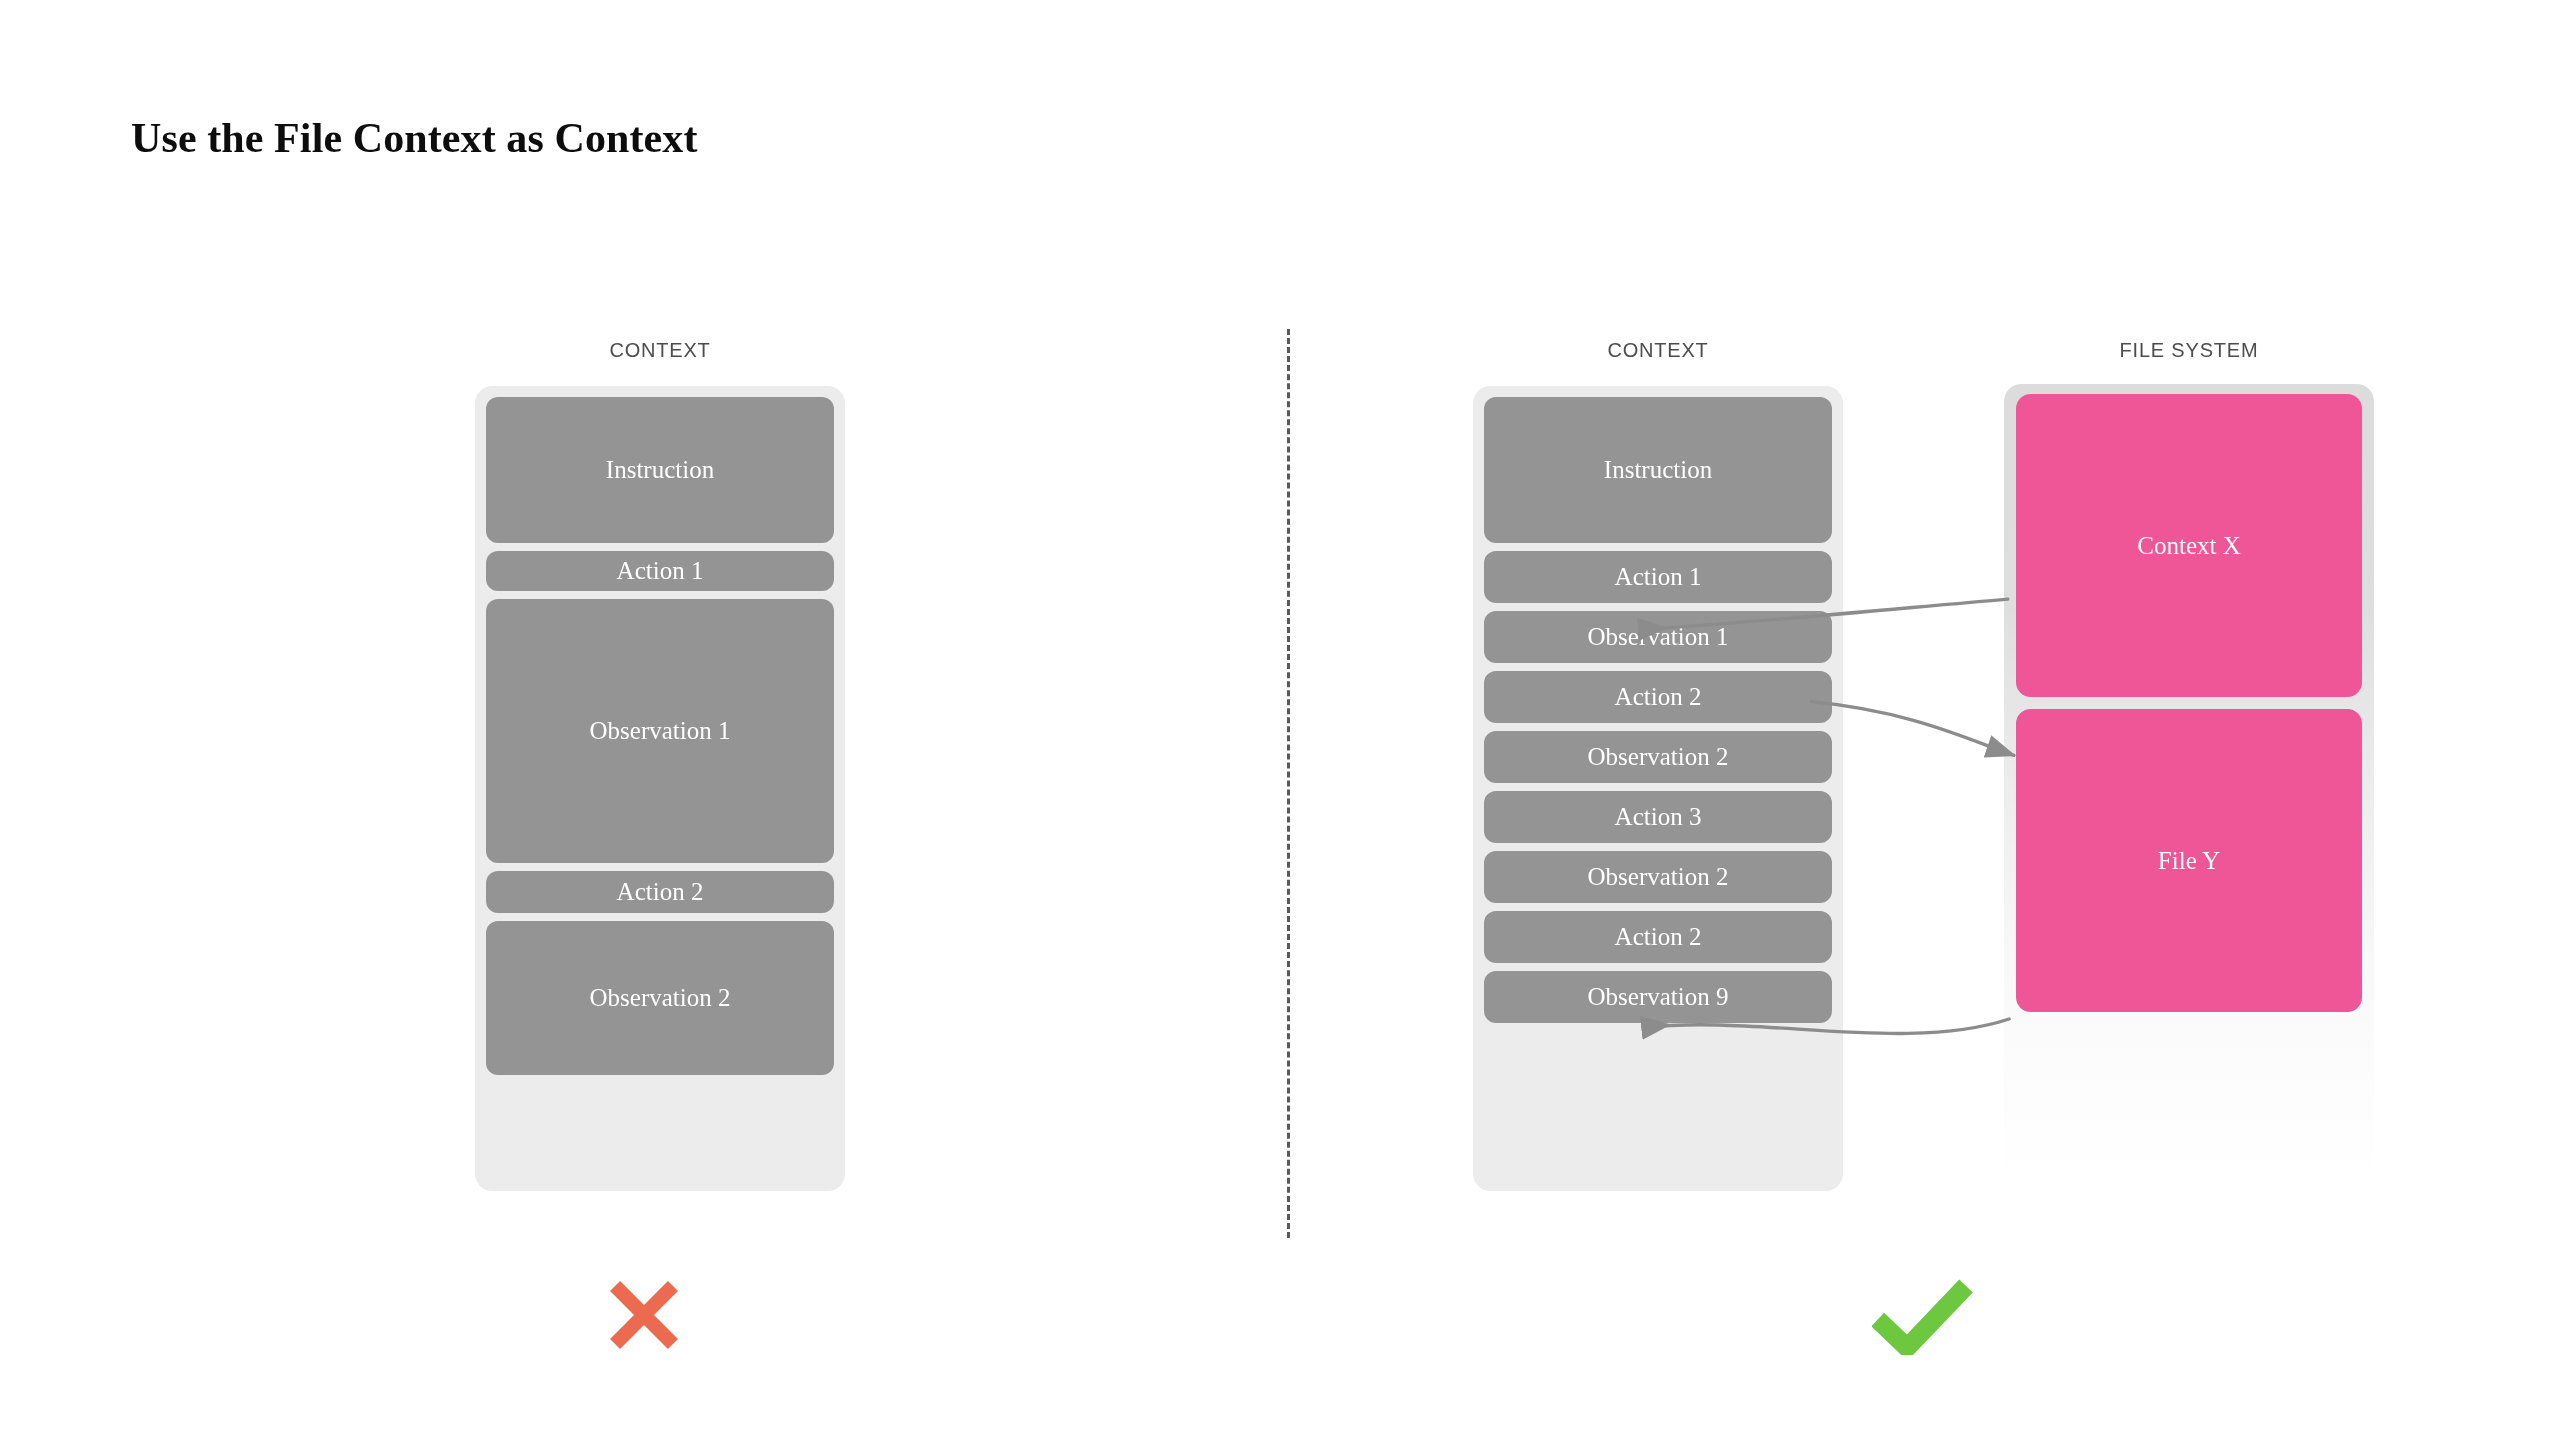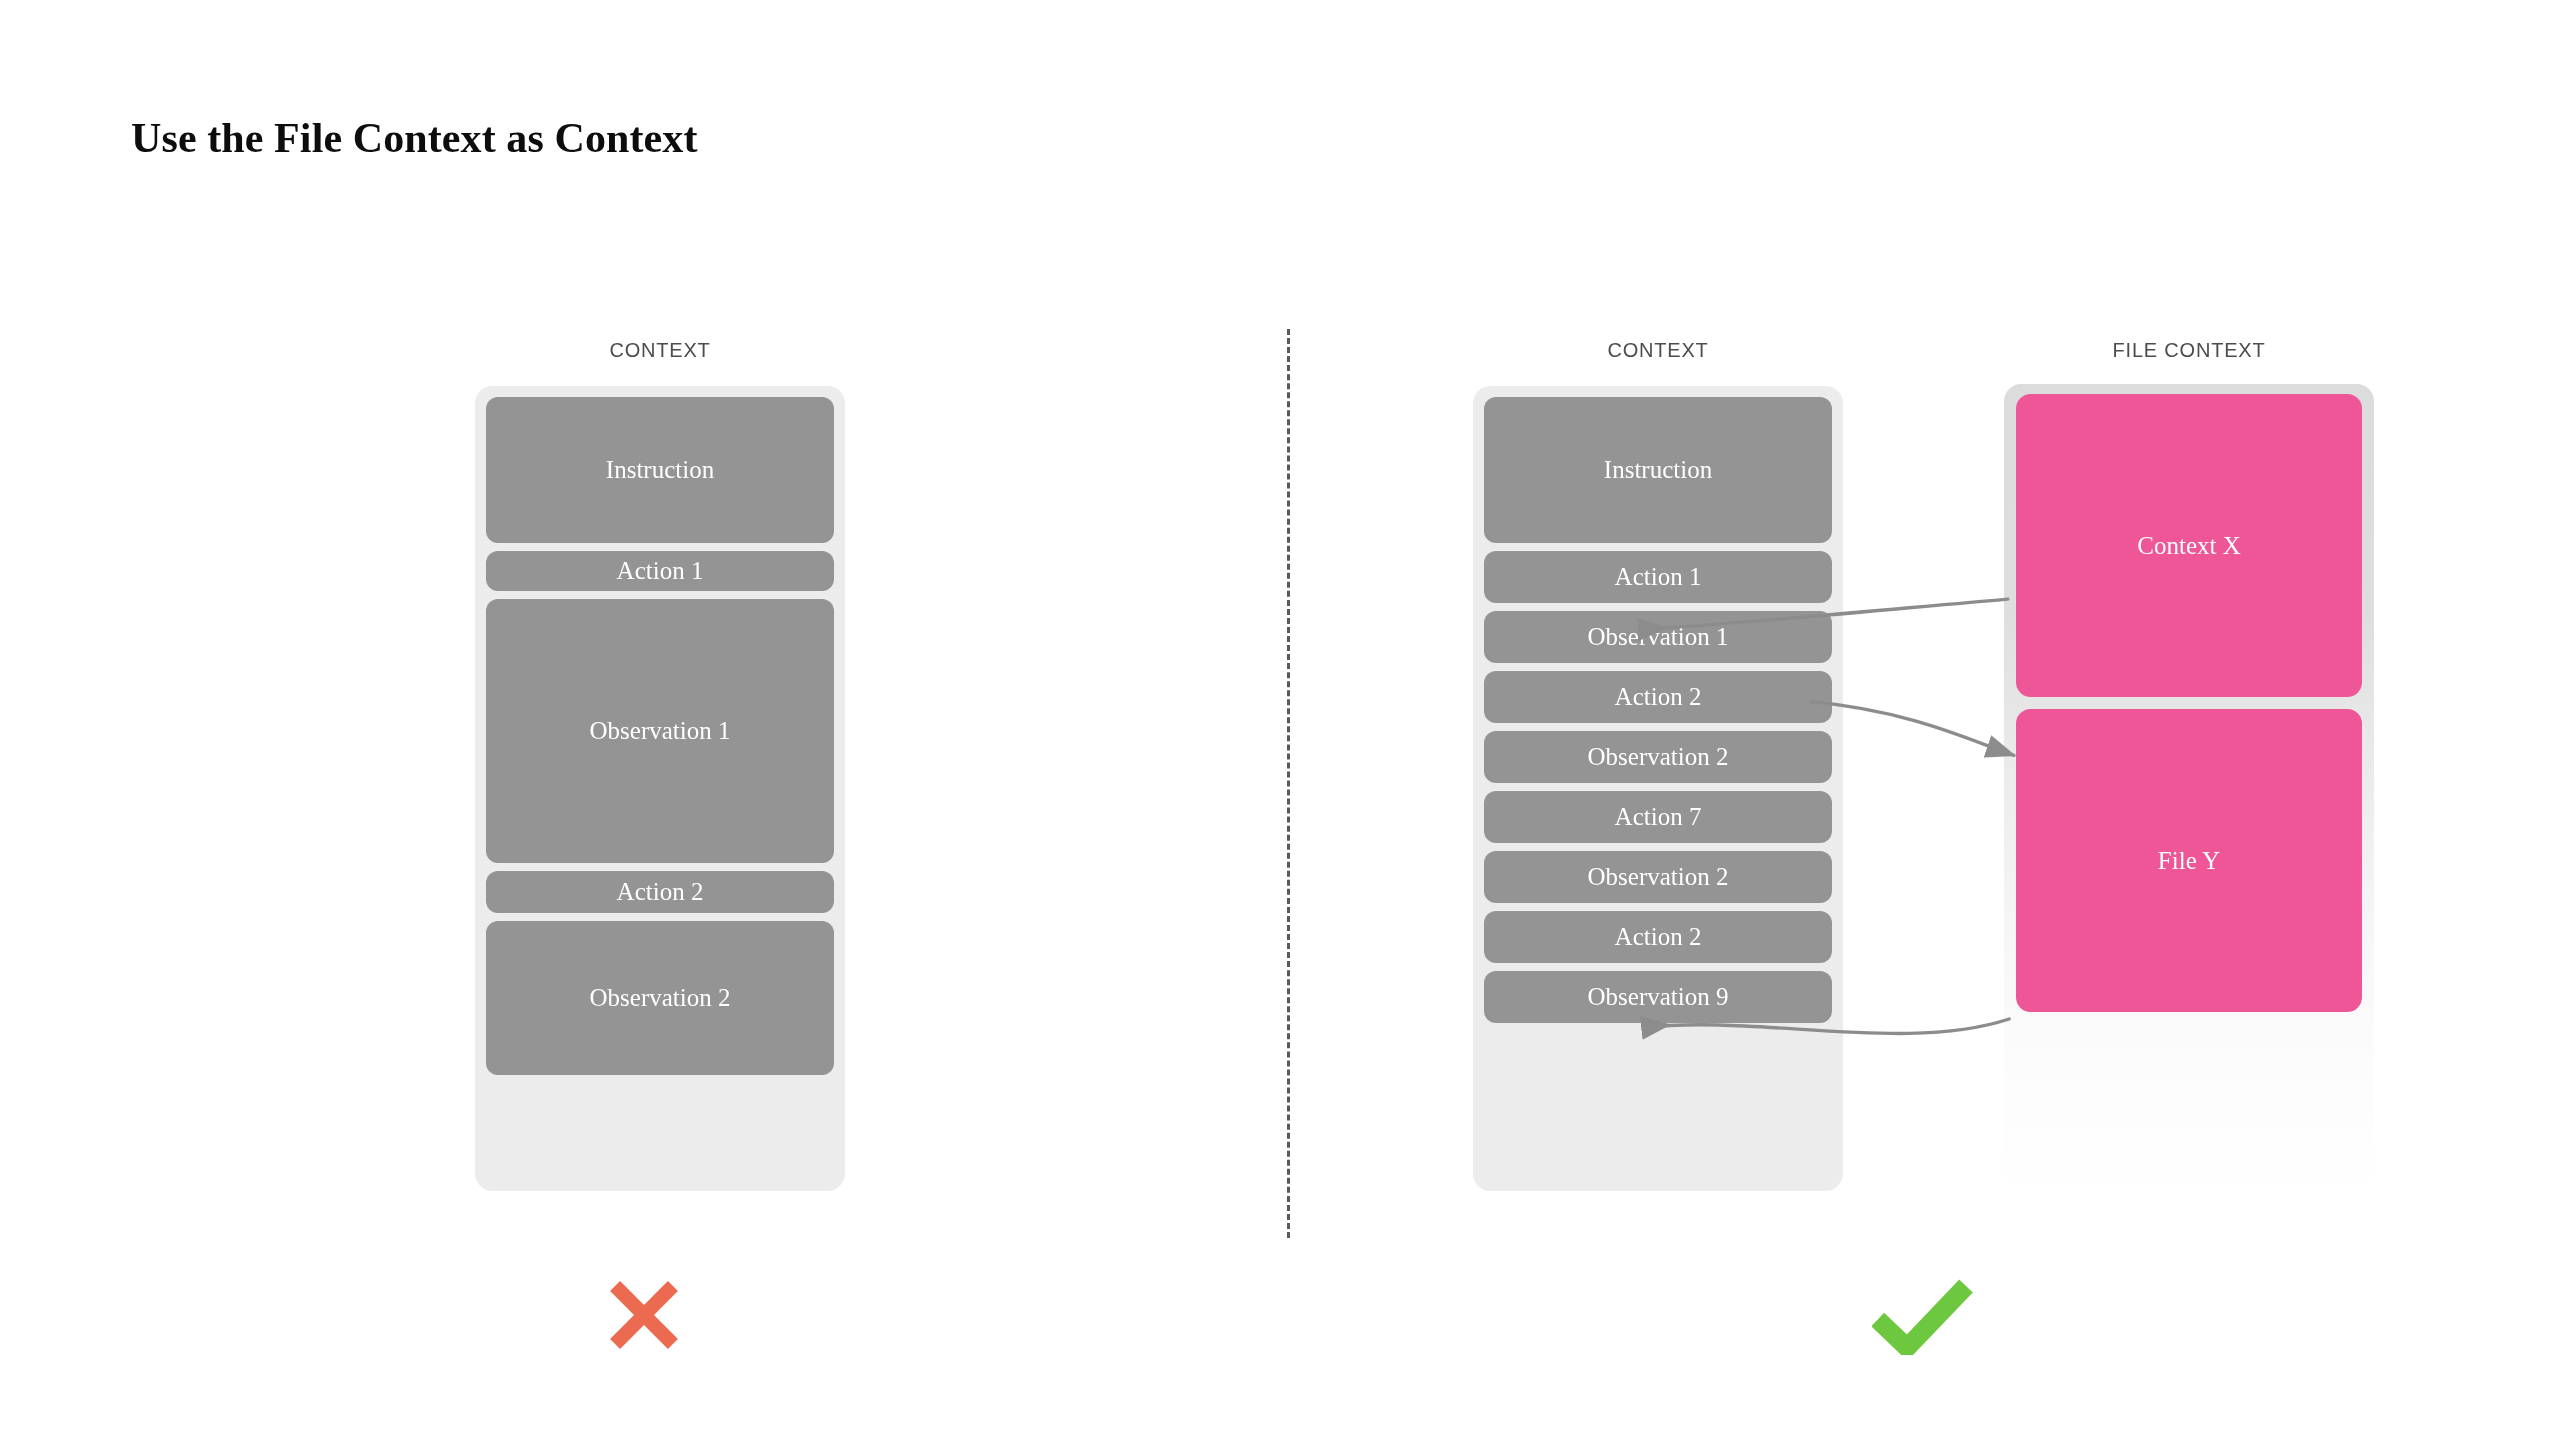--- a/index.html
+++ b/index.html
@@ -160,28 +160,28 @@
 
 <div class="col-header col-header-midctx">CONTEXT</div>
 
 <div class="panel panel-context panel-midctx">
   <div class="panel-inner">
     <div class="ctx-block" style="height:146px">Instruction</div>
     <div class="ctx-block" style="height:52px">Action 1</div>
     <div class="ctx-block" style="height:52px">Observation 1</div>
     <div class="ctx-block" style="height:52px">Action 2</div>
     <div class="ctx-block" style="height:52px">Observation 2</div>
-    <div class="ctx-block" style="height:52px">Action 7</div>
+    <div class="ctx-block" style="height:52px">Action 3</div>
     <div class="ctx-block" style="height:52px">Observation 2</div>
     <div class="ctx-block" style="height:52px">Action 2</div>
     <div class="ctx-block" style="height:52px">Observation 9</div>
   </div>
 </div>
 
-<div class="col-header col-header-fs">FILE CONTEXT</div>
+<div class="col-header col-header-fs">FILE SYSTEM</div>
 
 <div class="panel panel-fs">
   <div class="panel-inner">
     <div class="fs-block" style="height:303px; margin-bottom:12px;">Context X</div>
     <div class="fs-block" style="height:303px">File Y</div>
   </div>
 </div>
 
 <svg class="arrow-layer" viewBox="0 0 3840 2160" width="2576" height="1449">
   <defs>

